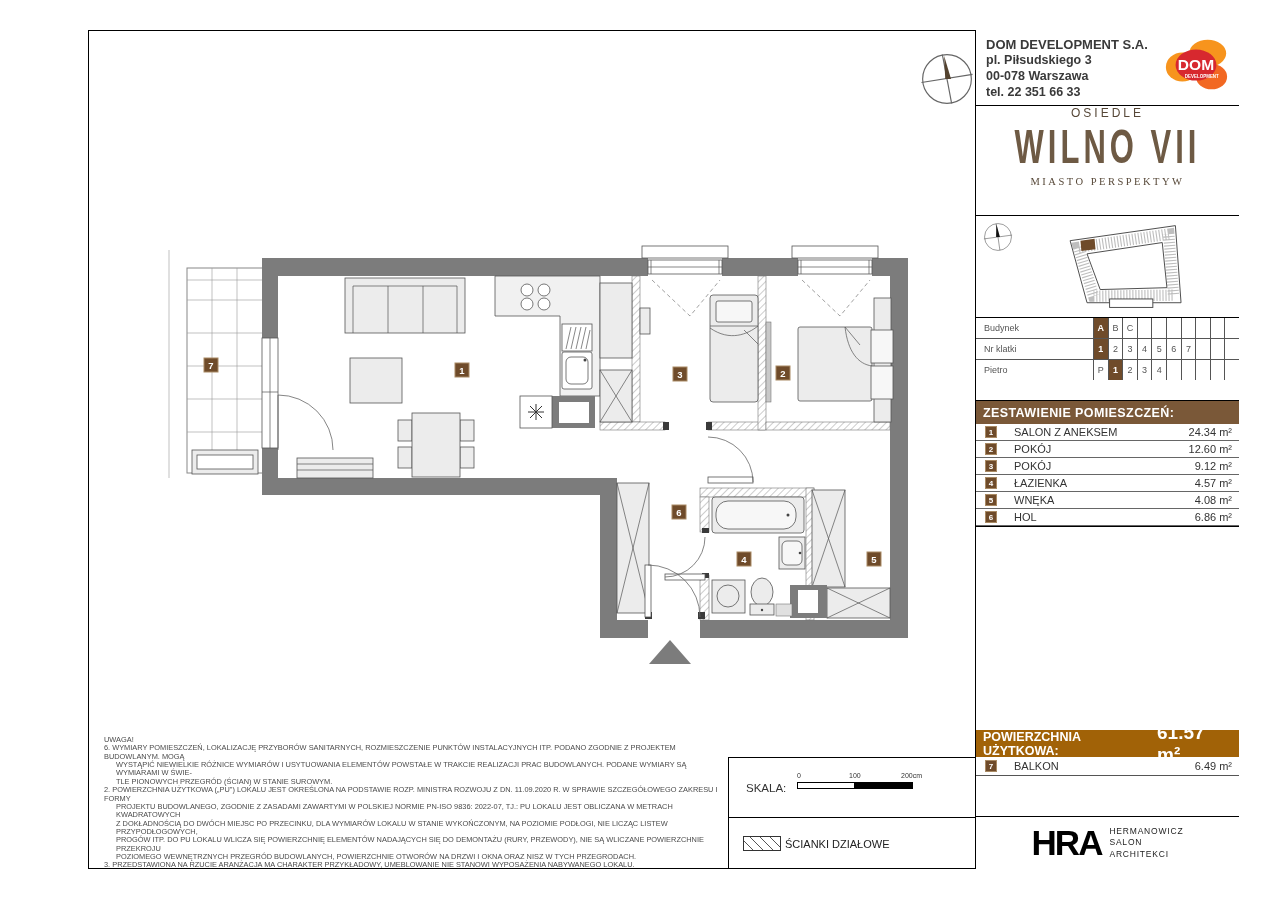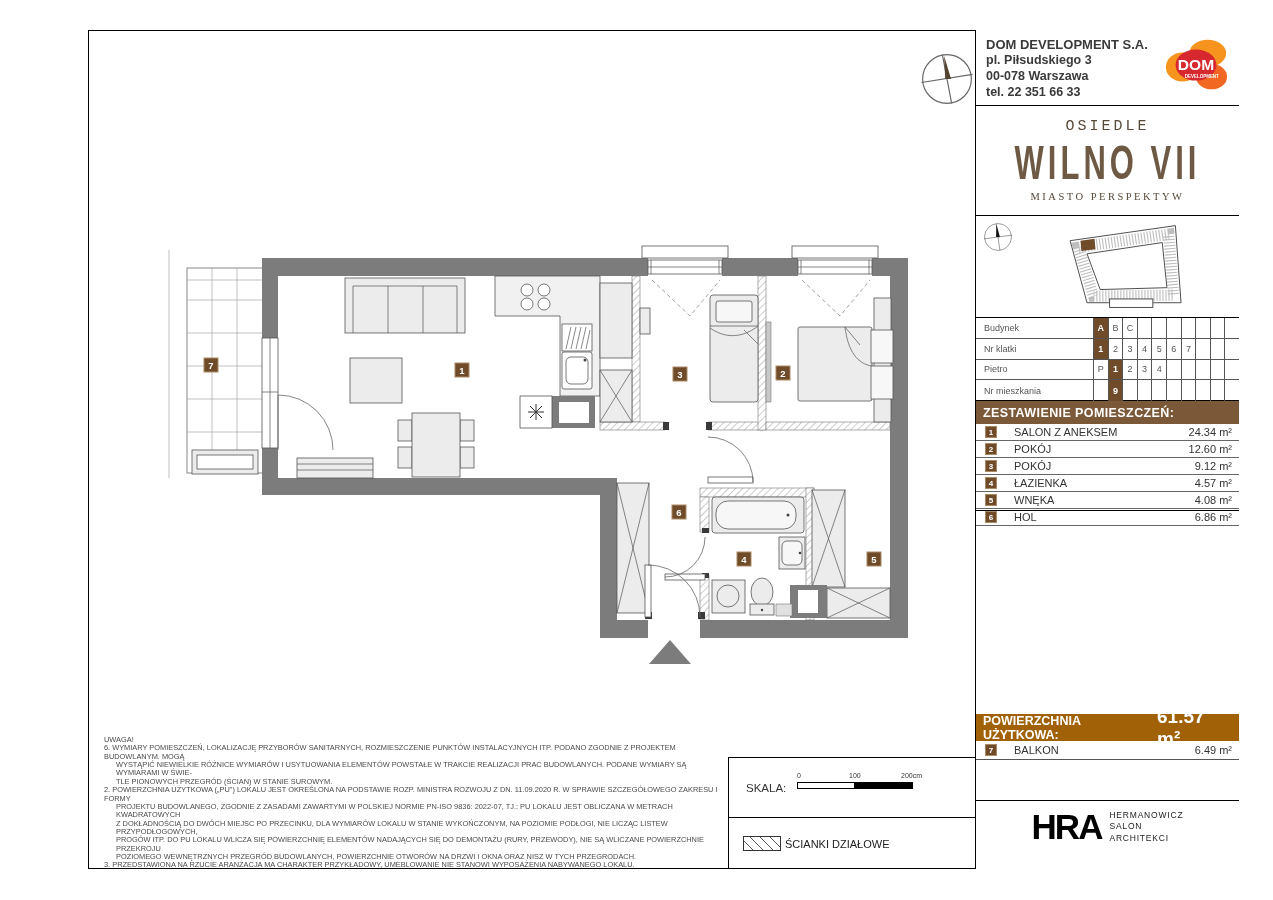--- a/index.html
+++ b/index.html
@@ -10,34 +10,34 @@
 
   
   .titleblock{left:975px;top:30px;width:264px;height:839px;border-left:1.5px solid #000;box-sizing:border-box;
               display:flex;flex-direction:column;background:#fff;}
   .tb-sec{box-sizing:border-box;border-bottom:1.2px solid #000;flex:none;}
   .tb-company{height:76px;display:flex;padding:7px 8px 0 10px;}
   .company-txt{font-size:12.5px;font-weight:bold;color:#3a3a3a;line-height:1.26;}
   .company-txt .co-name{font-size:13px;}
   .dom-logo{margin-left:auto;width:70px;height:58px;}
   .tb-estate{height:110px;text-align:center;}
-  .estate-pre{font-family:Liberation Mono, monospace;font-size:15px;letter-spacing:3px;color:#574838;margin-top:12px;}
+  .estate-pre{font-family:Liberation Sans, sans-serif;font-size:12px;letter-spacing:3px;color:#574838;margin-top:0;}
   .estate-name-wrap{height:56px;display:flex;align-items:center;justify-content:center;}
   .estate-name{display:inline-block;transform:scaleY(1.55);font-size:31px;font-weight:bold;letter-spacing:4px;color:#6E5A44;}
   .estate-tag{font-family:"Liberation Serif",serif;font-size:10.5px;letter-spacing:2.5px;color:#574838;}
   .tb-siteplan{height:102px;position:relative;}
   .siteplan-svg{position:absolute;left:58px;top:4px;}
   .compass-small{position:absolute;left:6px;top:5px;width:32px;height:32px;}
   .tb-table{height:83px;}
   .bt-row{display:grid;grid-template-columns:117px repeat(10,1fr);height:20.75px;box-sizing:border-box;border-bottom:1px solid #555;}
   .bt-row:last-child{border-bottom:none;}
   .bt-label{font-size:9px;color:#555;display:flex;align-items:center;padding-left:8px;}
   .bt-cell{border-left:1px solid #555;font-size:9px;color:#555;display:flex;align-items:center;justify-content:center;}
   .bt-cell.on{background:#6F4B2A;color:#fff;font-weight:bold;}
-  .tb-rooms{height:110px;}
+  .tb-rooms{height:126px;}
   .rooms-head{height:23px;background:#7A5838;color:#fff;font-size:12.5px;font-weight:bold;letter-spacing:.4px;
               display:flex;align-items:center;padding-left:7px;}
   .room-row{height:17px;display:grid;grid-template-columns:30px 1fr auto;align-items:center;
             box-sizing:border-box;border-bottom:1px solid #666;}
   .room-row:last-child{border-bottom:1px solid #666;}
   .badge{width:12px;height:12px;background:#6F4B2A;border:1px solid #A98A64;box-sizing:border-box;color:#fff;
          font-size:8px;font-weight:bold;display:flex;align-items:center;justify-content:center;margin-left:9px;}
   .room-name{font-size:11px;color:#333;padding-left:8px;}
   .room-area{font-size:11px;color:#333;padding-right:7px;}
   .tb-fill1{height:203px;border-bottom:none;}
@@ -416,33 +416,20 @@
       <div class="bt-cell on">1</div>
       <div class="bt-cell">2</div>
       <div class="bt-cell">3</div>
       <div class="bt-cell">4</div>
       <div class="bt-cell"></div>
       <div class="bt-cell"></div>
       <div class="bt-cell"></div>
       <div class="bt-cell"></div>
       <div class="bt-cell"></div>
     </div>
-    <div class="bt-row">
-      <div class="bt-label">Nr mieszkania</div>
-      <div class="bt-cell"></div>
-      <div class="bt-cell on">9</div>
-      <div class="bt-cell"></div>
-      <div class="bt-cell"></div>
-      <div class="bt-cell"></div>
-      <div class="bt-cell"></div>
-      <div class="bt-cell"></div>
-      <div class="bt-cell"></div>
-      <div class="bt-cell"></div>
-      <div class="bt-cell"></div>
-    </div>
   </div>
 
   <div class="tb-sec tb-rooms">
     <div class="rooms-head">ZESTAWIENIE POMIESZCZEŃ:</div>
     <div class="room-row">
       <span class="badge">1</span>
       <span class="room-name">SALON Z ANEKSEM</span>
       <span class="room-area">24.34 m²</span>
     </div>
     <div class="room-row">

